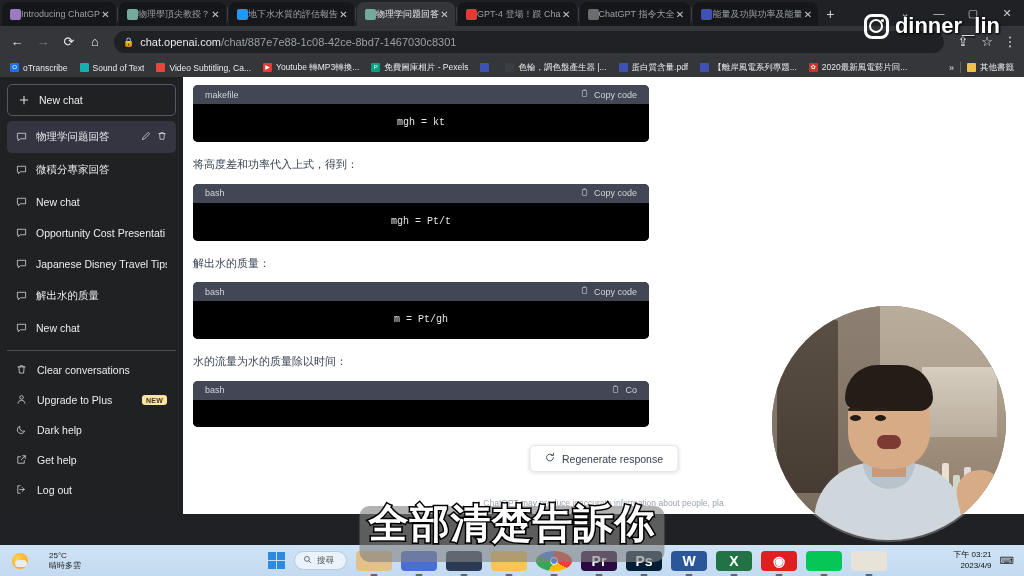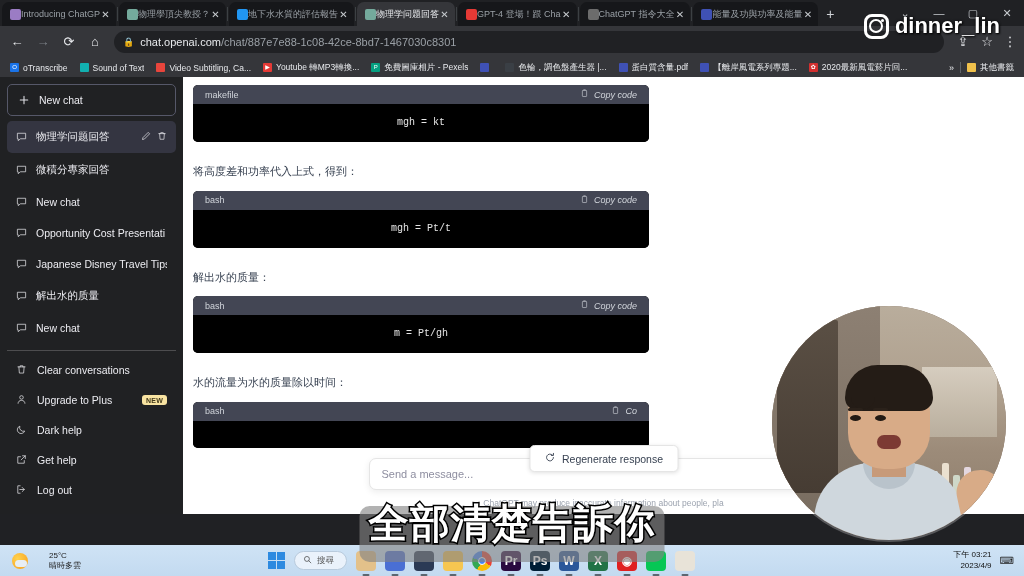--- a/index.html
+++ b/index.html
@@ -88,27 +88,27 @@
   .newbadge {
     margin-left: auto; background: #f8e3a1; color: #42391a; font-size: 7px;
     font-weight: bold; border-radius: 3px; padding: 1.5px 4px; letter-spacing: .2px;
   }
 
   .main { flex: 1 1 auto; position: relative; background: #fff; overflow: hidden; }
   .thread { padding: 8px 0 0 0; }
   .msgcol { max-width: 456px; margin-left: 10px; }
   .ptext { font-size: 11px; color: #374151; margin: 14px 0 10px 0; line-height: 1.6; }
 
-  .codeblock { border-radius: 5px; overflow: hidden; margin-bottom: 21px; background: #000; }
+  .codeblock { border-radius: 5px; overflow: hidden; margin-bottom: 14px; background: #000; }
   .codehead {
     background: #434654; color: #d1d5db; font-size: 9px;
     display: flex; align-items: center; justify-content: space-between;
     padding: 4px 12px 4px 12px;
   }
-  .codehead .copy { display: flex; align-items: center; gap: 5px; font-style: italic; }
+  .codehead .copy { display: flex; align-items: center; gap: 5px; }
   .codebody {
     background: #000; color: #e6e6e6; font-family: "Liberation Mono", monospace;
     font-size: 10px; padding: 13px 14px 14px 14px; text-align: center;
   }
 
   .regen {
     position: absolute; left: 50%; transform: translateX(-50%); top: 368px;
     background: #fff; border: 1px solid #e5e5e5; border-radius: 5px;
     box-shadow: 0 1px 4px rgba(0,0,0,.12);
     font-size: 10.5px; color: #374151; padding: 6px 14px;
@@ -204,22 +204,22 @@
      background:#e8eef4; border-radius: 6px; }
   .wtxt { font-size: 8px; color: #1c1c1c; line-height: 1.25; }
   .tb-center { flex: 1 1 auto; display: flex; align-items: center; gap: 9px; }
   .winlogo { width: 17px; height: 17px; display: grid; grid-template-columns: 1fr 1fr;
      grid-template-rows: 1fr 1fr; gap: 1.6px; }
   .winlogo i { background: #2d8ae0; display: block; }
   .tb-search {
     display: flex; align-items: center; gap: 5px; height: 19px; padding: 0 12px 0 8px;
     background: #eaf2fb; border: 1px solid #b9cbdd; border-radius: 10px;
     font-size: 8.5px; color: #555; }
-  .tb-app { width: 20px; height: 20px; border-radius: 4px; position: relative;
-     font-size: 12px; color: #fff; font-weight: bold; display: flex; align-items: center; justify-content: center; }
+  .tb-app { width: 36px; height: 20px; border-radius: 4px; position: relative;
+     font-size: 14px; color: #fff; font-weight: bold; display: flex; align-items: center; justify-content: center; }
   .tb-app.run:after { content:""; position:absolute; bottom:-5px; left:50%; transform:translateX(-50%);
      width: 7px; height: 2px; background:#5b6670; border-radius:1px; }
   .tb-clock { margin-left: auto; text-align: right; padding-right: 8px; font-size: 8px; color: #101010; line-height: 1.3; }
   .tb-tray { padding-right: 10px; font-size: 10px; color: #222; }
 </style>
 </head>
 <body>
 
 <div id="screen">
 
@@ -510,23 +510,20 @@
         <div class="regen">
           <span>
             <svg viewBox="0 0 16 16" width="11" height="11">
                 <path d="M13 8a5 5 0 1 1-1.6-3.7M13 2v3h-3" stroke="#374151" stroke-width="1.3" fill="none" stroke-linecap="round" stroke-linejoin="round"></path>
               </svg>
           </span>
           <span>Regenerate response</span>
         </div>
 
         <div class="composer">
-          <div class="inputwrap">
-            <span>Send a message...</span>
-          </div>
           <div class="disclaimer">ChatGPT may produce inaccurate information about people, pla</div>
         </div>
       </div>
     </div>
   </div>
 
   <div class="webcam">
     <div class="wc-room">
       <div class="wc-wall"></div>
       <div class="wc-door"></div>

